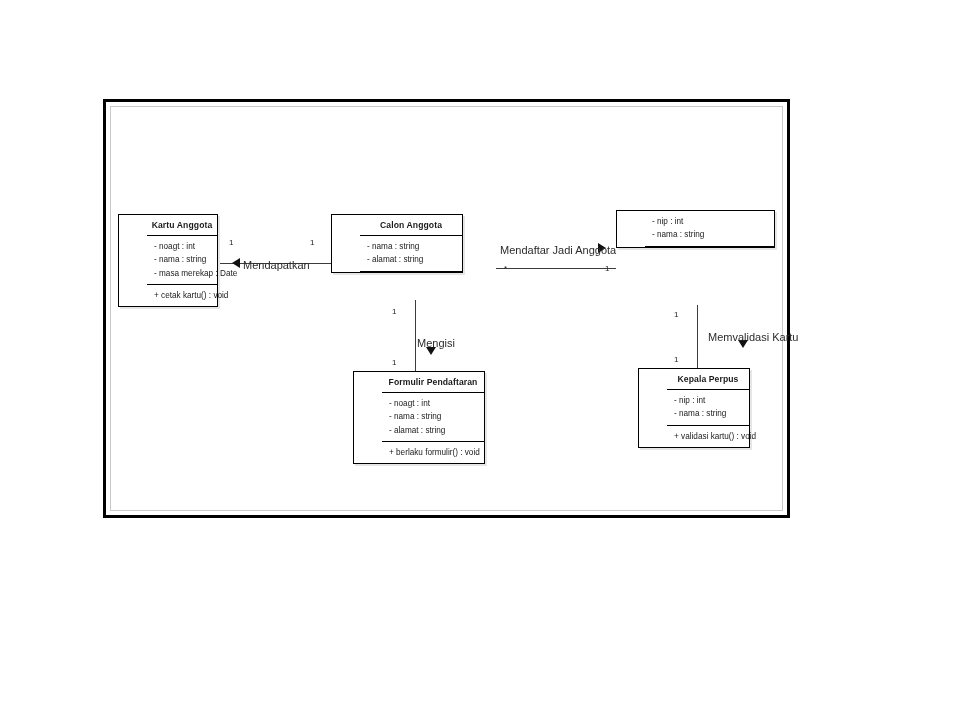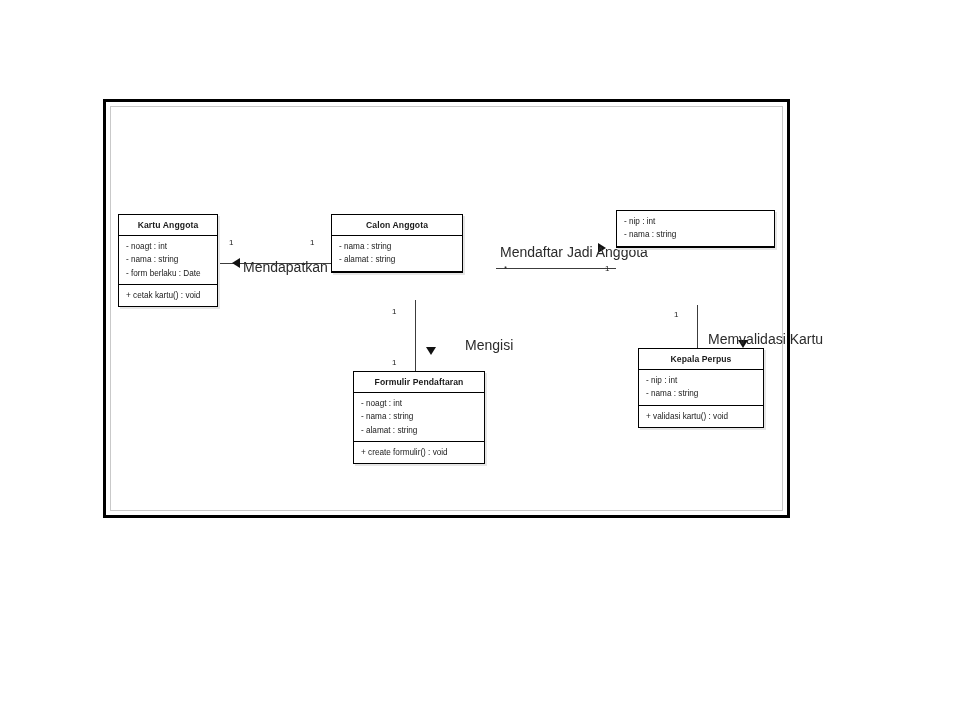--- a/index.html
+++ b/index.html
@@ -46,20 +46,21 @@
   
   .class-box {
     position: absolute;
     background: #ffffff;
     border: 1px solid #000000;
     box-sizing: border-box;
     box-shadow: 2px 2px 0 0 #e6e6e6;
     font-size: 8.2px;
     color: #1a1a1a;
     z-index: 5;
+    padding-left: 28px;
   }
   .class-name {
     text-align: center;
     font-weight: bold;
     font-size: 8.6px;
     padding: 5px 3px 5px 3px;
     border-bottom: 1px solid #000000;
     letter-spacing: 0.1px;
     white-space: nowrap;
   }
@@ -88,21 +89,21 @@
   .mult {
     position: absolute;
     font-size: 8px;
     color: #222222;
     z-index: 4;
     white-space: nowrap;
   }
 
   .assoc-label {
     position: absolute;
-    font-size: 14px;
+    font-size: 11px;
     color: #2b2b2b;
     z-index: 4;
     white-space: nowrap;
   }
 
   
   .tri {
     position: absolute;
     width: 0;
     height: 0;
@@ -140,36 +141,36 @@
   <div class="mult" style="left:310px; top:238px;">1</div>
 
   <div class="link h" style="left:496px; top:268px; width:120px;"></div>
   <div class="tri right" style="left:598px; top:243px;"></div>
   <div class="assoc-label" style="left:500px; top:244px;">Mendaftar Jadi Anggota</div>
   <div class="mult" style="left:504px; top:264px;">*</div>
   <div class="mult" style="left:605px; top:264px;">1</div>
 
   <div class="link v" style="left:415px; top:300px; height:72px;"></div>
   <div class="tri down" style="left:426px; top:347px;"></div>
-  <div class="assoc-label" style="left:417px; top:337px;margin-left:48px;">Mengisi</div>
+  <div class="assoc-label" style="left:417px; top:337px;">Mengisi</div>
   <div class="mult" style="left:392px; top:307px;">1</div>
   <div class="mult" style="left:392px; top:358px;">1</div>
 
   <div class="link v" style="left:697px; top:305px; height:64px;"></div>
   <div class="tri down" style="left:738px; top:340px;"></div>
   <div class="assoc-label" style="left:708px; top:331px;text-align:center;">Memvalidasi Kartu</div>
   <div class="mult" style="left:674px; top:310px;">1</div>
   <div class="mult" style="left:674px; top:355px;">1</div>
 
   <div class="class-box" style="left:118px; top:214px; width:100px;">
     <div class="class-name">Kartu Anggota</div>
     <div class="class-section attrs">
       <div class="member">- noagt : int</div>
       <div class="member">- nama : string</div>
-      <div class="member">- form berlaku : Date</div>
+      <div class="member">- masa merekap : Date</div>
     </div>
     <div class="class-section methods">
       <div class="member">+ cetak kartu() : void</div>
     </div>
   </div>
 
   <div class="class-box" style="left:331px; top:214px; width:132px;">
     <div class="class-name">Calon Anggota</div>
     <div class="class-section attrs">
       <div class="member">- nama : string</div>
@@ -185,25 +186,25 @@
   </div>
 
   <div class="class-box" style="left:353px; top:371px; width:132px;">
     <div class="class-name">Formulir Pendaftaran</div>
     <div class="class-section attrs">
       <div class="member">- noagt : int</div>
       <div class="member">- nama : string</div>
       <div class="member">- alamat : string</div>
     </div>
     <div class="class-section methods">
-      <div class="member">+ create formulir() : void</div>
-    </div>
-  </div>
-
-  <div class="class-box" style="left:638px; top:348px; width:126px;">
+      <div class="member">+ berlaku formulir() : void</div>
+    </div>
+  </div>
+
+  <div class="class-box" style="left:638px; top:368px; width:112px;">
     <div class="class-name">Kepala Perpus</div>
     <div class="class-section attrs">
       <div class="member">- nip : int</div>
       <div class="member">- nama : string</div>
     </div>
     <div class="class-section methods">
       <div class="member">+ validasi kartu() : void</div>
     </div>
   </div>
 

